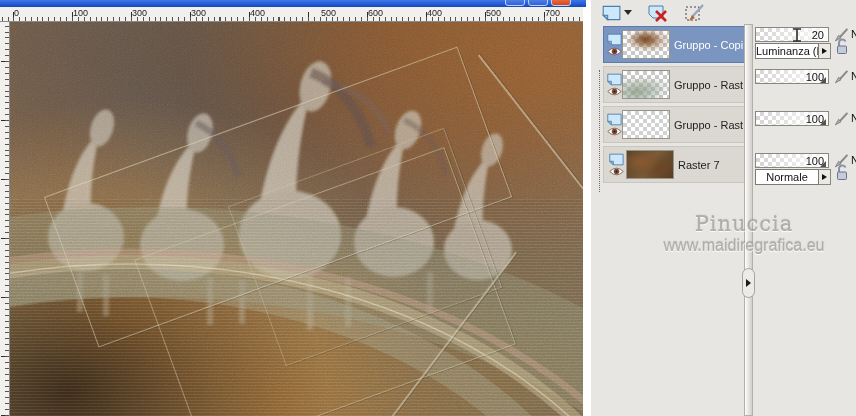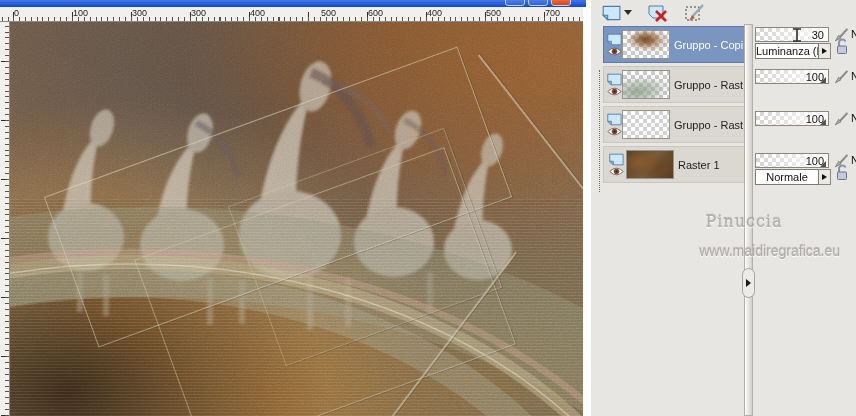--- a/index.html
+++ b/index.html
@@ -110,22 +110,22 @@
   .blend-row { display:flex; align-items:flex-start; margin-top:1px; height:17px; }
   .blend-box { width:64px; height:16px; background:#fff; border:1px solid #7a7a76; font-size:11px; line-height:14px;
     text-align:center; white-space:nowrap; overflow:hidden; flex:none; color:#111; }
   .blend-arrow { width:12px; height:16px; background:#ece9e4; border:1px solid #8a8780; border-left:none;
     display:flex; align-items:center; justify-content:center; flex:none; }
   .blend-arrow i { width:0; height:0; border-top:3.5px solid transparent; border-bottom:3.5px solid transparent; border-left:5px solid #111; }
   .lock-slot { margin-left:4px; margin-top:-5px; }
 
   .watermark { position:absolute; left:57px; top:212px; width:192px; text-align:center; z-index:6;
     color:#b0adab; text-shadow:0 1px 1px #ffffff, 0 -1px 1px rgba(120,118,116,.55); pointer-events:none; }
-  .wm1 { font-size:16px; letter-spacing:1px; font-family:"DejaVu Serif",serif; }
-  .wm2 { font-size:14px; margin-top:12px;text-align:right; }
+  .wm1 { font-size:21px; letter-spacing:1px; font-family:"DejaVu Serif",serif; }
+  .wm2 { font-size:16px; margin-top:1px; }
 </style>
 </head>
 <body>
 
 <div id="canvas-window">
   <div class="titlebar">
     <div class="winbtns">
       <span class="winbtn b"></span>
       <span class="winbtn b"></span>
       <span class="winbtn r"></span>
@@ -304,40 +304,40 @@
         </svg>
         <svg width="15" height="9" viewBox="0 0 20 12">
           <path d="M1,6 Q10,-3 19,6 Q10,15 1,6 Z" fill="#fff" stroke="#6b4a3a"></path>
           <circle cx="10" cy="6" r="3.2" fill="#8a4a33" stroke="#5a3322"></circle>
             <circle cx="10" cy="6" r="1.3" fill="#2a1a12"></circle>
         </svg>
       </div>
       <div class="thumb t4">
           <div class="over"></div>
         </div>
-      <span class="layer-label">Raster 1</span>
+      <span class="layer-label">Raster 7</span>
     </div>
   </div>
 
   <div class="splitter">
     <div class="split-handle">
         <i></i>
       </div>
   </div>
 
   <div class="controls">
 
     <div class="ctl-group">
       <div class="op-row">
         <div class="op-bar">
           <div class="fade"></div>
           <svg class="op-thumb" width="10" height="14" viewBox="0 0 10 14">
             <path d="M1,1 H9 M5,1 V13 M1,13 H9" stroke="#2e2e2e" stroke-width="1.6" fill="none"></path>
           </svg>
-          <span class="op-val">30</span>
+          <span class="op-val">20</span>
         </div>
         <svg class="brush-slot" width="16" height="15" viewBox="0 0 20 18">
           <line x1="7" y1="14" x2="18" y2="2" stroke="#8b8b8b" stroke-width="2.6"></line>
           <path d="M3,17 L7,10 L10,13 Z" fill="#b0b0b0" stroke="#777"></path>
         </svg>
         <span class="link-n">N</span>
       </div>
       <div class="blend-row">
         <div class="blend-box">Luminanza (L)</div>
         <div class="blend-arrow">

